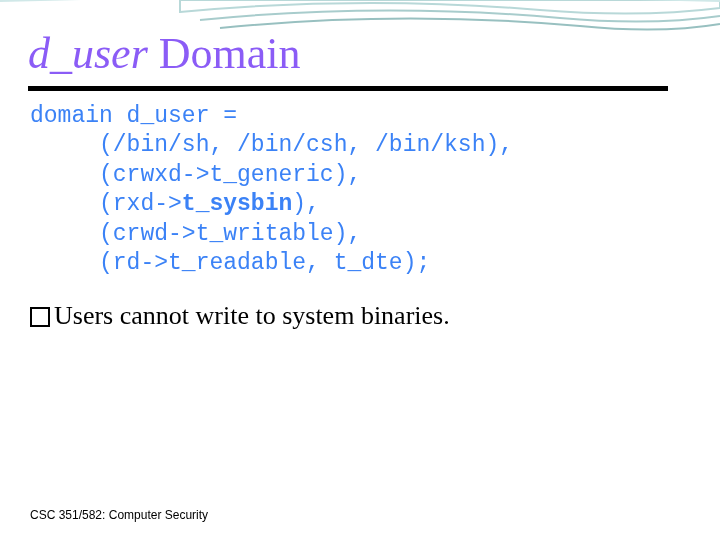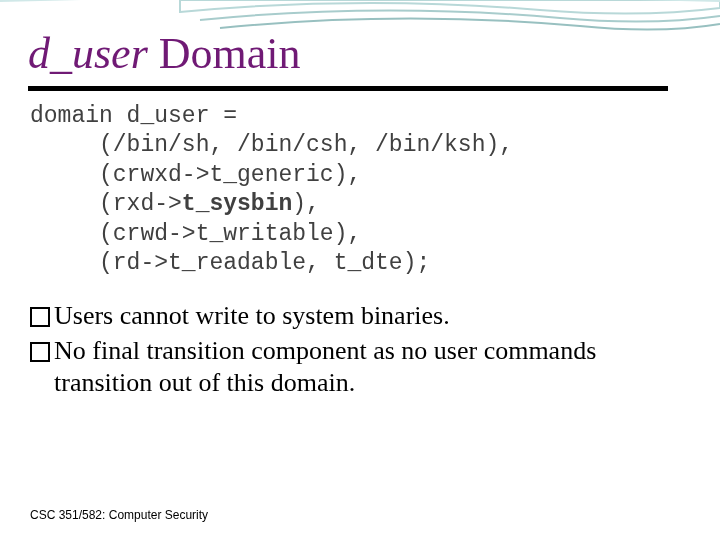--- a/index.html
+++ b/index.html
@@ -18,41 +18,41 @@
     right: 0;
     width: 720px;
     height: 60px;
     pointer-events: none;
   }
   .title {
     position: absolute;
     top: 28px;
     left: 28px;
     font-size: 44px;
-    color: #701a75;
+    color: #8b5cf6;
     font-weight: normal;
   }
   .title .italic {
     font-style: italic;
   }
   .underline {
     position: absolute;
     top: 86px;
     left: 28px;
     width: 640px;
     height: 5px;
     background: #000;
   }
   .code-block {
     position: absolute;
     top: 102px;
     left: 30px;
     font-family: 'Courier New', Courier, monospace;
     font-size: 23px;
-    color: #404040;
+    color: #3b82f6;
     line-height: 1.28;
     white-space: pre;
   }
   .code-block .bold {
     font-weight: bold;
   }
   .bullets {
     position: absolute;
     top: 300px;
     left: 30px;
@@ -109,19 +109,15 @@
 <span>     (crwxd-&gt;t_generic),</span>
 <span>     (rxd-&gt;</span><span class="bold">t_sysbin</span><span>),</span>
 <span>     (crwd-&gt;t_writable),</span>
 <span>     (rd-&gt;t_readable, t_dte);</span></div>
 
 <div class="bullets">
   <div class="bullet-row">
     <span class="bullet-box"></span>
     <span class="bullet-text">Users cannot write to system binaries.</span>
   </div>
-  <div class="bullet-row">
-    <span class="bullet-box"></span>
-    <span class="bullet-text">No final transition component as no user commands transition out of this domain.</span>
-  </div>
 </div>
 
 <div class="footer">CSC 351/582: Computer Security</div>
 
 </body></html>

